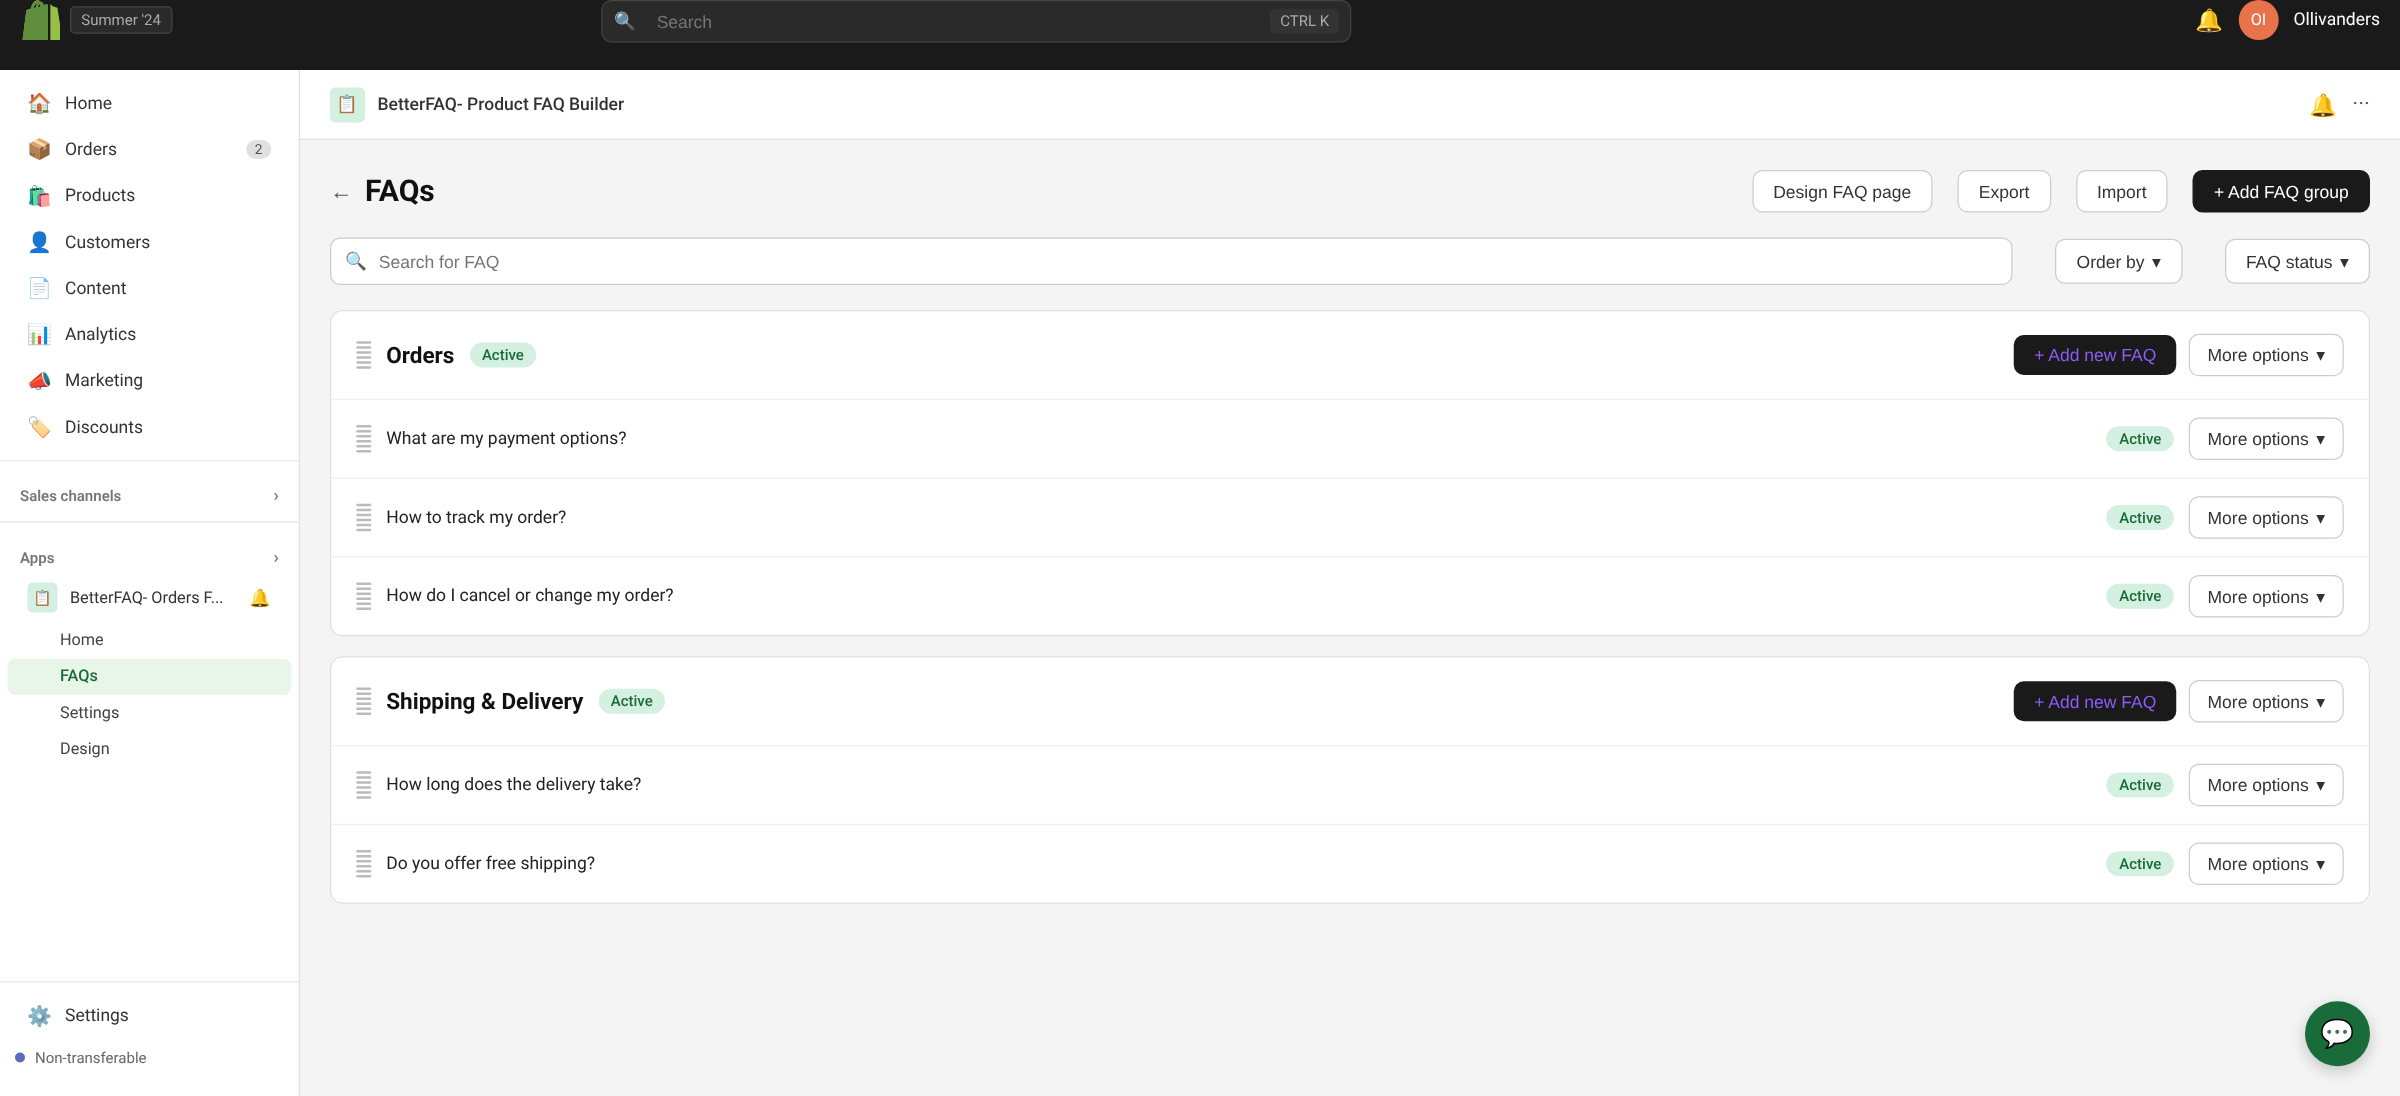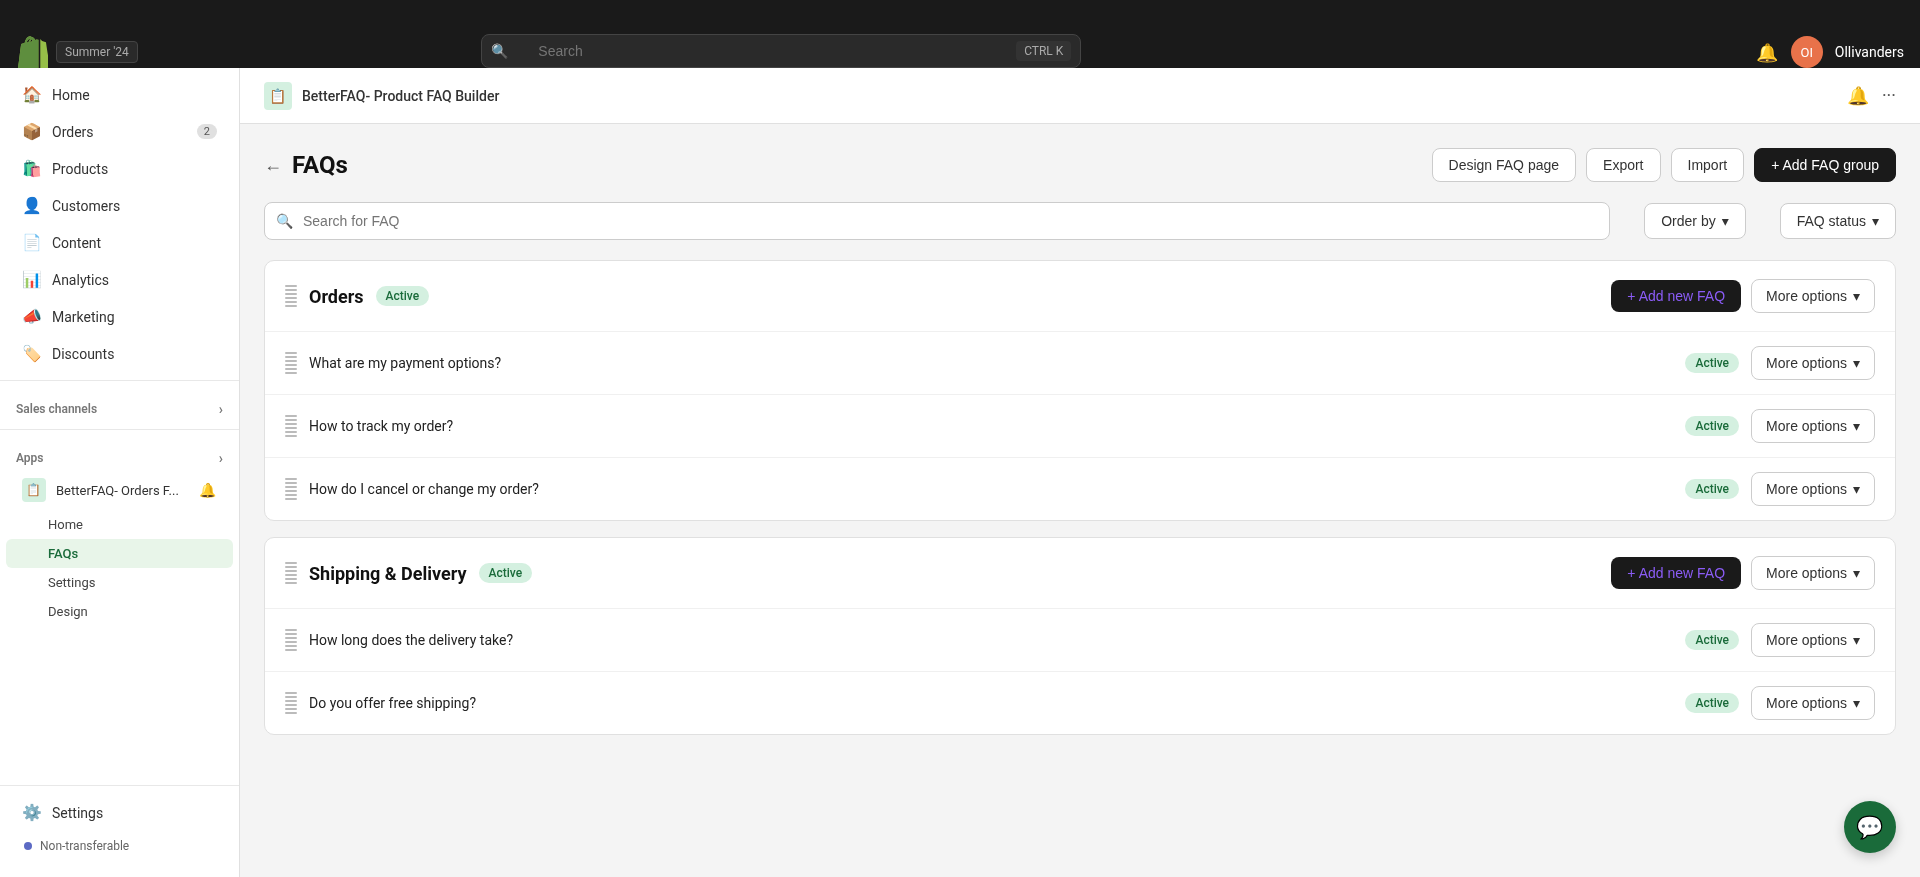--- a/index.html
+++ b/index.html
@@ -1,23 +1,23 @@
 <!DOCTYPE html>
 <html><head>
   <meta charset="utf-8">
   <style>
     * { box-sizing: border-box; margin: 0; padding: 0; }
     body { font-family: -apple-system, BlinkMacSystemFont, 'Segoe UI', Roboto, sans-serif; background: #f1f1f1; display: flex; flex-direction: column; height: 877px; overflow: hidden; }
 
     
     .topbar {
       background: #1a1a1a;
-      height: 68px;
-      display: flex;
-      align-items: flex-end;
+      height: 56px;
+      display: flex;
+      align-items: flex-start;
       padding: 0 16px;
       gap: 12px;
       flex-shrink: 0;
     }
     .topbar-logo {
       display: flex;
       align-items: center;
       gap: 8px;
     }
     .shopify-logo {
@@ -37,21 +37,21 @@
       max-width: 600px;
       margin: 0 auto;
       position: relative;
     }
     .topbar-search input {
       width: 100%;
       background: #2a2a2a;
       border: 1px solid #444;
       border-radius: 8px;
       color: #ccc;
-      padding: 8px 16px 8px 56px;
+      padding: 8px 16px 8px 43px;
       font-size: 14px;
       outline: none;
     }
     .topbar-search .search-icon-wrap {
       position: absolute;
       left: 10px;
       top: 50%;
       transform: translateY(-50%);
       color: #888;
       font-size: 14px;
@@ -185,21 +185,21 @@
     }
     .sidebar-bottom {
       padding: 8px 0 16px;
       border-top: 1px solid #e8e8e8;
       margin-top: 8px;
     }
     .non-transferable {
       display: flex;
       align-items: center;
       gap: 8px;
-      padding: 8px 24px;
+      padding: 8px 12px;
       font-size: 12px;
       color: #666;
     }
     .nt-dot {
       width: 8px;
       height: 8px;
       border-radius: 50%;
       background: #5c6ac4;
     }
 
@@ -276,21 +276,21 @@
       cursor: pointer;
     }
     .page-title {
       font-size: 24px;
       font-weight: 700;
       color: #111;
     }
     .page-actions {
       display: flex;
       align-items: flex-start;
-      gap: 10px;
+      gap: 20px;
     }
     .btn {
       padding: 8px 16px;
       border-radius: 8px;
       font-size: 14px;
       font-weight: 500;
       cursor: pointer;
       border: 1px solid #ccc;
       background: #fff;
       color: #333;

